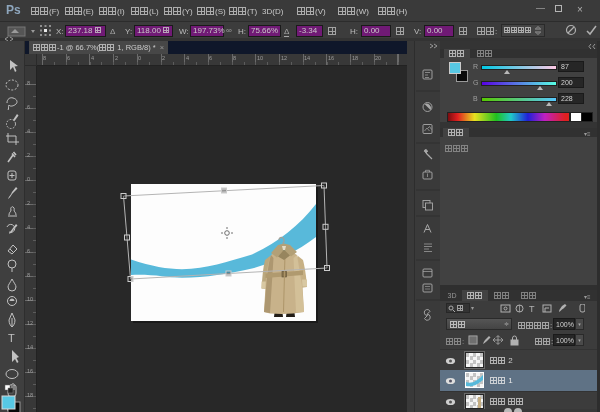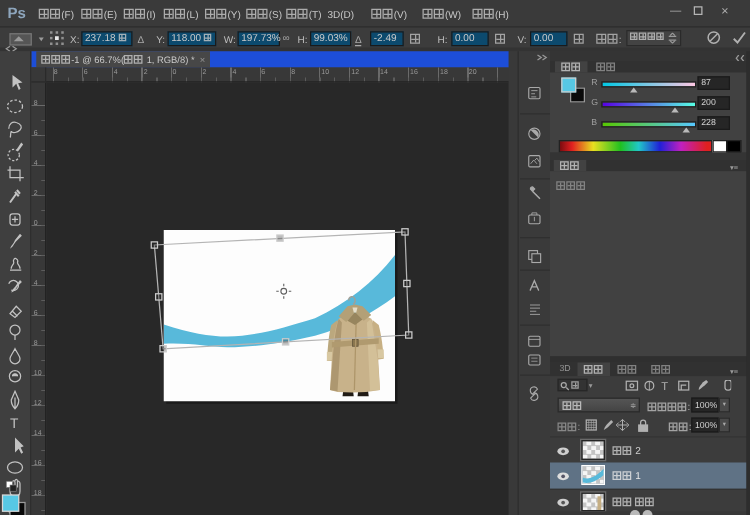--- a/index.html
+++ b/index.html
@@ -17,25 +17,25 @@
 #menubar{position:absolute;left:0;top:0;width:600px;height:22px;background:#3a3a3a;
  border-bottom:1px solid #2c2c2c}
 #pslogo{position:absolute;left:6px;top:2px;width:22px;height:18px;color:#8ea6bd;
  font-size:12px;font-weight:bold;text-align:left;line-height:17px;
  font-family:"Liberation Sans",sans-serif}
 .menu{position:absolute;top:7px;font-size:8px;color:#c9c9c9;white-space:nowrap}
 
 .winbtn{position:absolute;color:#adadad;font-size:9px}
 
 #options{position:absolute;left:0;top:23px;width:600px;height:15px;background:#3c3c3c}
-.obox{position:absolute;top:2px;height:12px;background:#0c4a6e;border:1px solid #1a1a1a;
+.obox{position:absolute;top:2px;height:12px;background:#701a75;border:1px solid #1a1a1a;
  color:#c9c9c9;font-size:8px;line-height:10px;padding:0 2px;white-space:nowrap}
 .olab{position:absolute;top:4px;font-size:8px;color:#bdbdbd;white-space:nowrap}
 
-#tabrow{position:absolute;left:25px;top:41px;width:382px;height:13px;background:#1d4ed8}
+#tabrow{position:absolute;left:25px;top:41px;width:382px;height:13px;background:#0f172a}
 #doctab{position:absolute;left:4px;top:0;height:13px;background:#474747;color:#cbcbcb;
  font-size:7.5px;line-height:13px;padding:0 4px;white-space:nowrap}
 
 #hruler{position:absolute;left:25px;top:54px;width:382px;height:12px;background:#383838;
  border-bottom:1px solid #222;
  background-image:
   repeating-linear-gradient(90deg,#5c5c5c 0 1px,transparent 1px 11.85px),
   repeating-linear-gradient(90deg,#6a6a6a 0 1px,transparent 1px 23.7px);
  background-size:100% 4px,100% 12px;
  background-position:28.9px 8px,17px 0;background-repeat:no-repeat}
@@ -110,23 +110,23 @@
   </svg>
   <span class="olab" style="left:56px">X:</span>
   <span class="obox" style="left:65px;width:41px">237.18 <i class="k t"></i></span>
   <span class="olab" style="left:110px;color:#a8a8a8">Δ</span>
   <span class="olab" style="left:125px">Y:</span>
   <span class="obox" style="left:134px;width:39px">118.00 <i class="k t"></i></span>
   <span class="olab" style="left:179px">W:</span>
   <span class="obox" style="left:190px;width:34px">197.73%</span>
   <span class="olab" style="left:226px;top:3px;color:#a0a0a0">∞</span>
   <span class="olab" style="left:238px">H:</span>
-  <span class="obox" style="left:248px;width:33px">99.03%</span>
+  <span class="obox" style="left:248px;width:33px">75.66%</span>
   <span class="olab" style="left:284px;color:#a8a8a8;border-bottom:1px solid #a8a8a8">Δ</span>
-  <span class="obox" style="left:296px;width:27px">-2.49</span>
+  <span class="obox" style="left:296px;width:27px">-3.34</span>
   <span class="olab" style="left:328px"><i class="k"></i></span>
   <span class="olab" style="left:350px">H:</span>
   <span class="obox" style="left:361px;width:30px">0.00</span>
   <span class="olab" style="left:396px"><i class="k"></i></span>
   <span class="olab" style="left:414px">V:</span>
   <span class="obox" style="left:424px;width:30px">0.00</span>
   <span class="olab" style="left:459px"><i class="k"></i></span>
   <span class="olab" style="left:477px"><i class="k"></i><i class="k"></i>:</span>
   <span class="abs" style="left:501px;top:1px;width:44px;height:13px;background:#434343;border:1px solid #2a2a2a;color:#c8c8c8;font-size:7px;line-height:11px;padding:0 2px"><i class="k t"></i><i class="k t"></i><i class="k t"></i><i class="k t"></i></span>
   <svg class="abs" style="left:534px;top:3px" width="8" height="9" viewBox="0 0 8 9">

